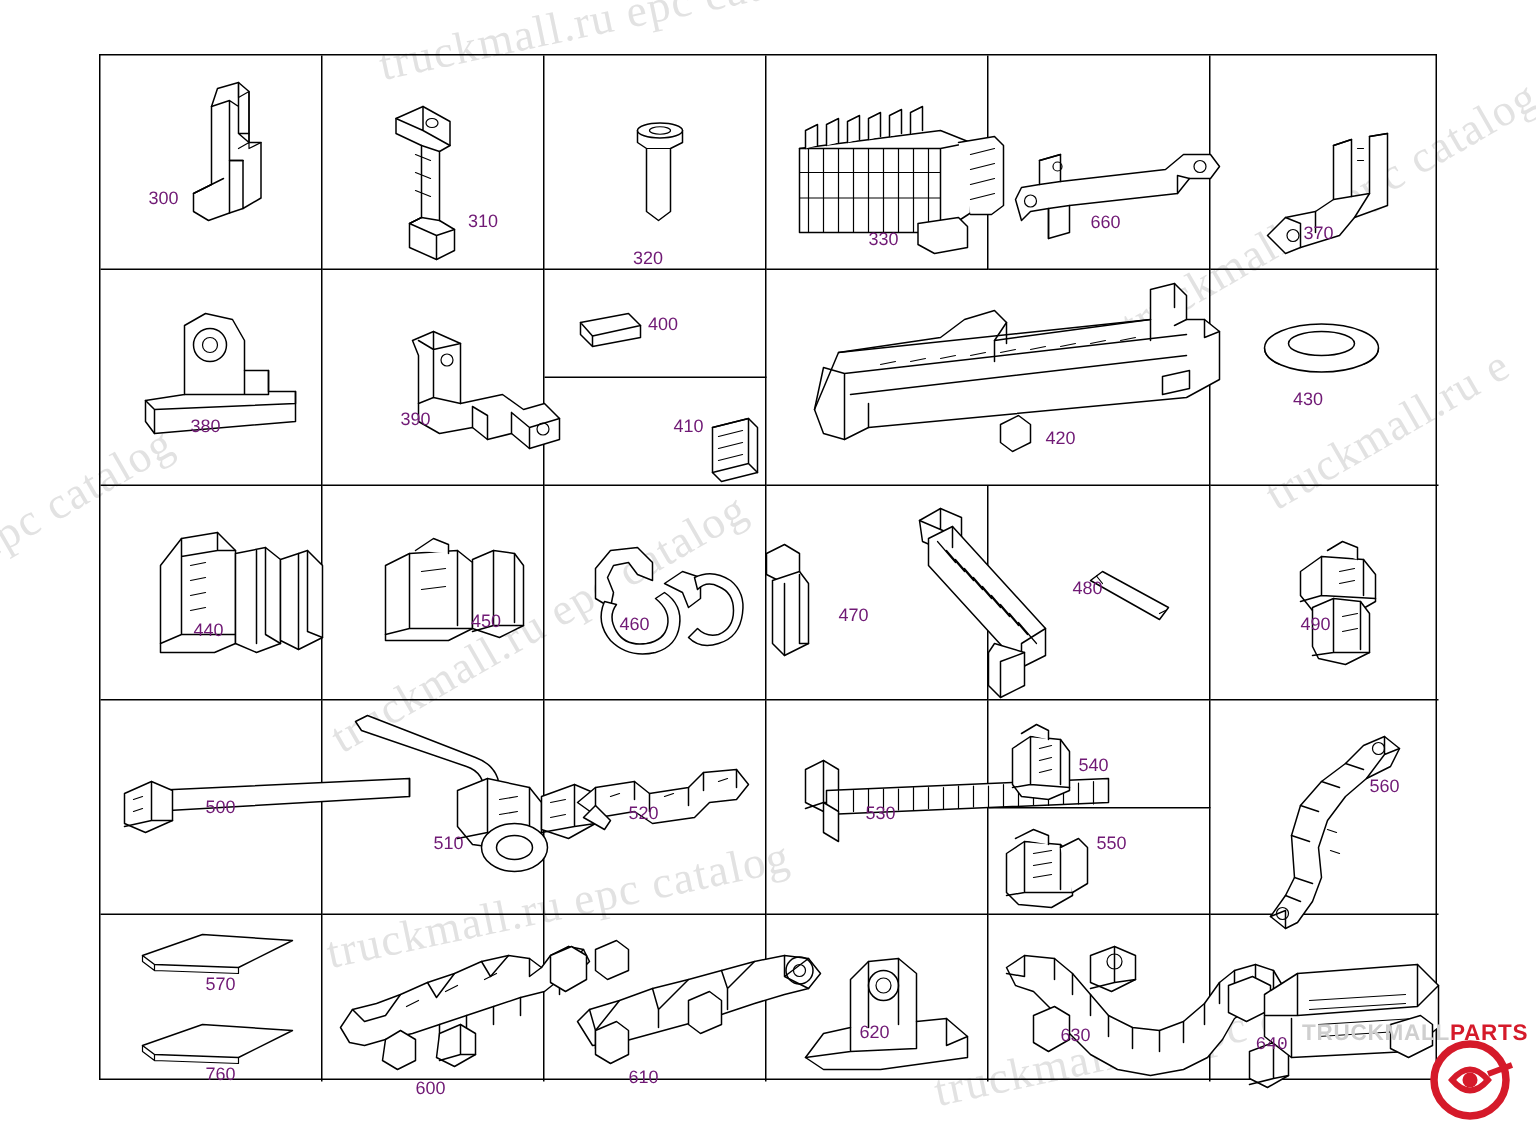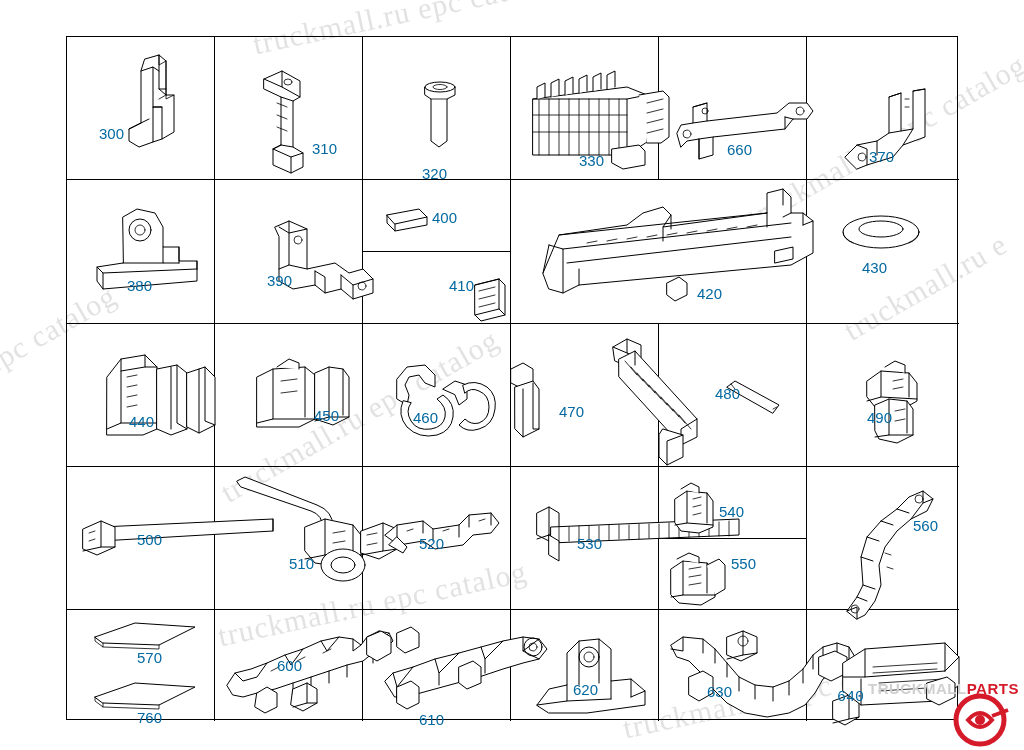--- a/index.html
+++ b/index.html
@@ -36,22 +36,22 @@
   .cell{
     position:absolute;
     box-sizing:border-box;
     border-right:1px solid #000;
     border-bottom:1px solid #000;
   }
   .cell.nr{border-right:none;}
   .cell.nb{border-bottom:none;}
   .lbl{
     position:absolute;
-    font-size:15px;
-    color:#0369a1;
+    font-size:12px;
+    color:#701a75;
     font-family:"Liberation Sans", sans-serif;
     white-space:nowrap;
   }
   svg{position:absolute;left:0;top:0;overflow:visible;}
   .ln{fill:none;stroke:#000;stroke-width:1;stroke-linejoin:round;stroke-linecap:round;}
   .lnf{fill:#fff;stroke:#000;stroke-width:1;stroke-linejoin:round;stroke-linecap:round;}
   .thin{stroke-width:0.8;}
 
   
   .logo{position:absolute;right:6px;bottom:4px;width:150px;height:66px;text-decoration:underline;}
@@ -396,21 +396,21 @@
     <div class="lbl" style="left:70px;top:494px;">500</div>
     <div class="lbl" style="left:222px;top:518px;">510</div>
     <div class="lbl" style="left:352px;top:498px;">520</div>
     <div class="lbl" style="left:510px;top:498px;">530</div>
     <div class="lbl" style="left:652px;top:466px;">540</div>
     <div class="lbl" style="left:664px;top:518px;">550</div>
     <div class="lbl" style="left:846px;top:480px;">560</div>
 
     <div class="lbl" style="left:70px;top:612px;">570</div>
     <div class="lbl" style="left:70px;top:672px;">760</div>
-    <div class="lbl" style="left:210px;top:620px;">600</div>
+    <div class="lbl" style="left:210px;top:681px;">600</div>
     <div class="lbl" style="left:352px;top:674px;">610</div>
     <div class="lbl" style="left:506px;top:644px;">620</div>
     <div class="lbl" style="left:640px;top:646px;">630</div>
     <div class="lbl" style="left:770px;top:652px;font-family:Liberation Mono, monospace;">640</div>
 
   </div>
 
   <div class="logo">
     <svg width="150" height="66" viewBox="0 0 150 66">
       <circle cx="112" cy="40" r="24" fill="none" stroke="#d51a2a" stroke-width="5"></circle>

